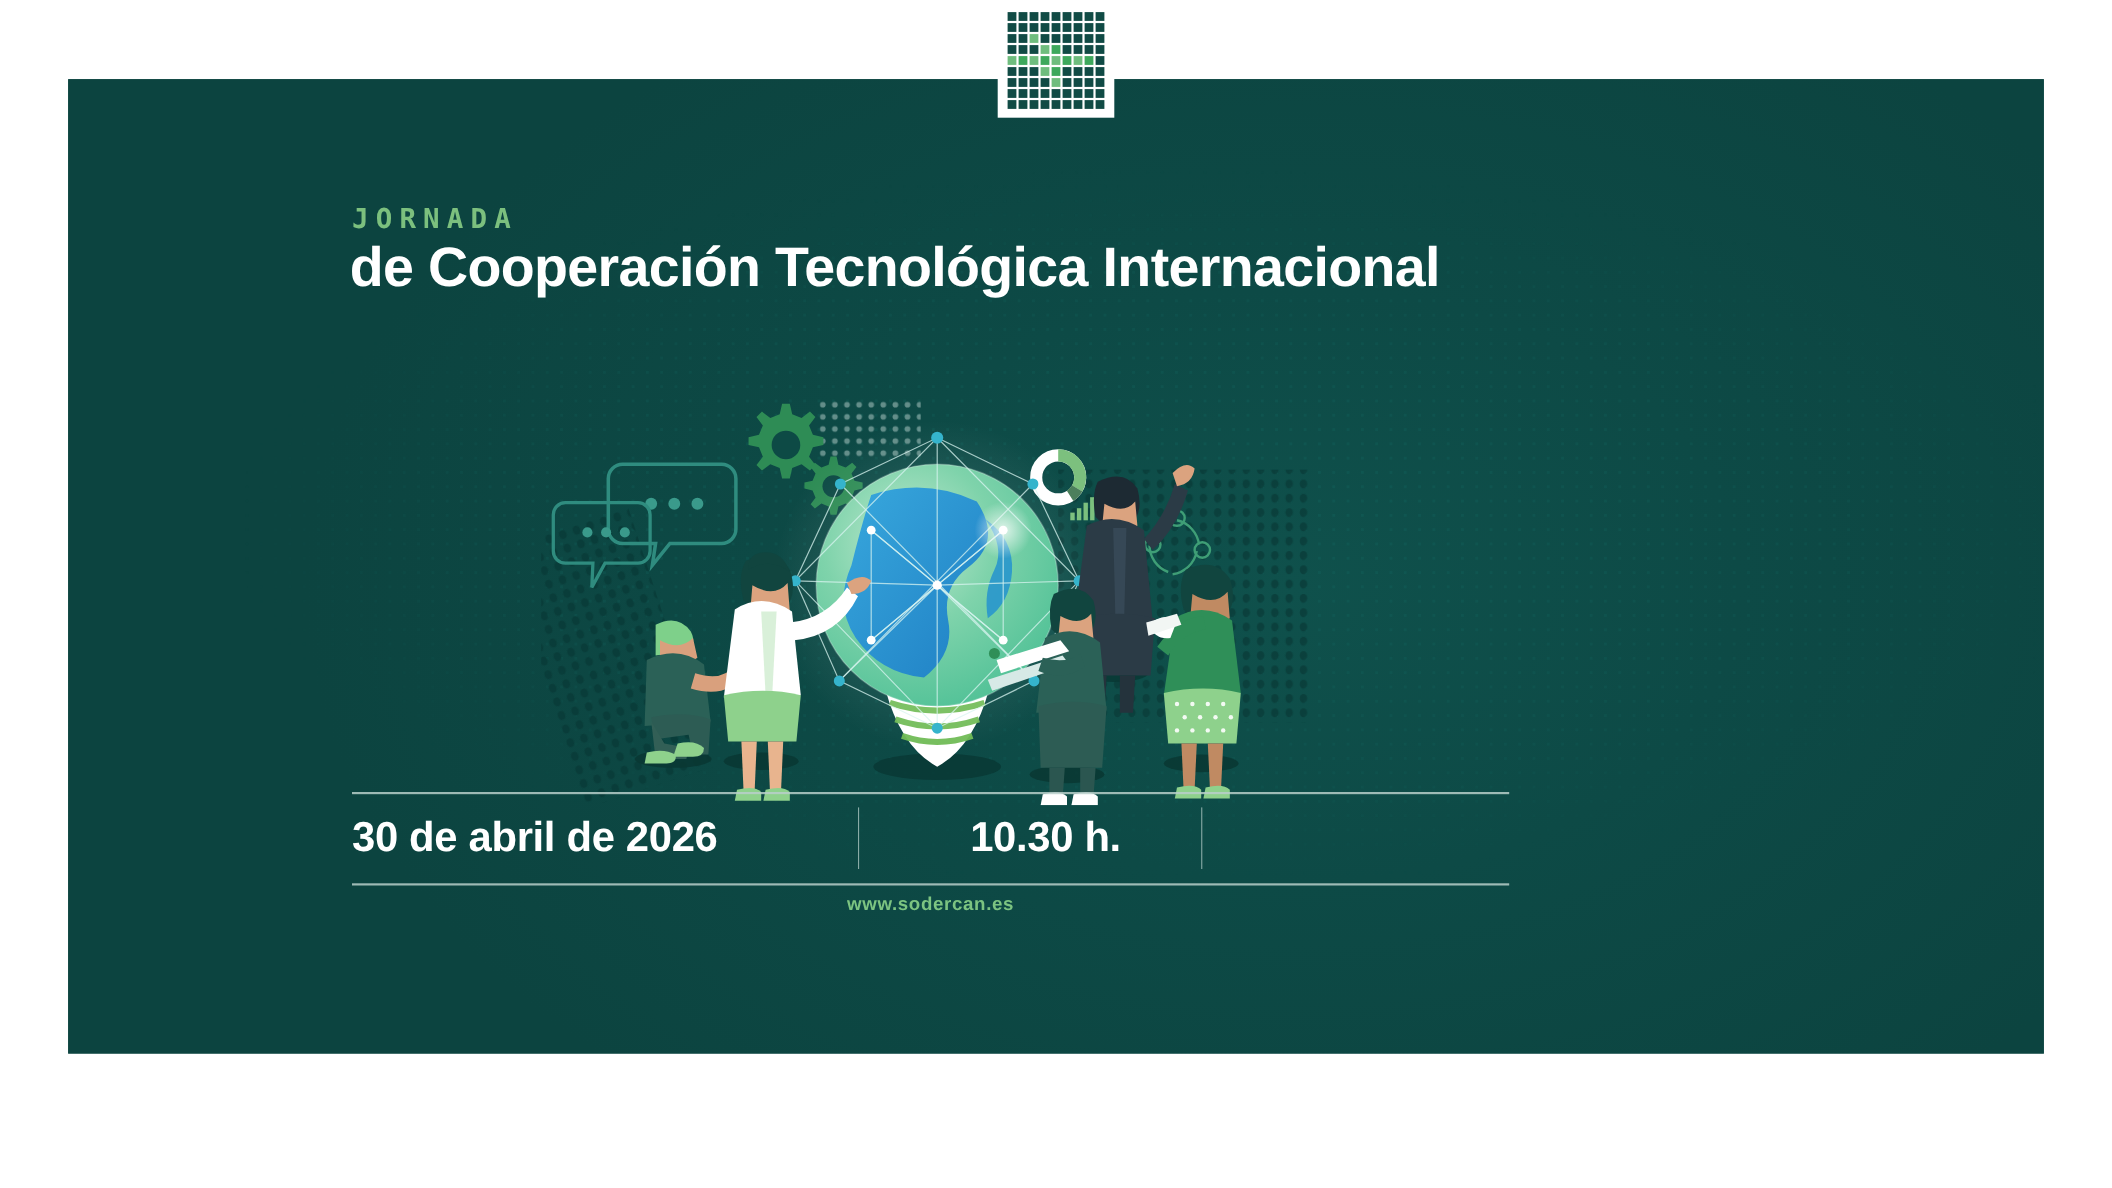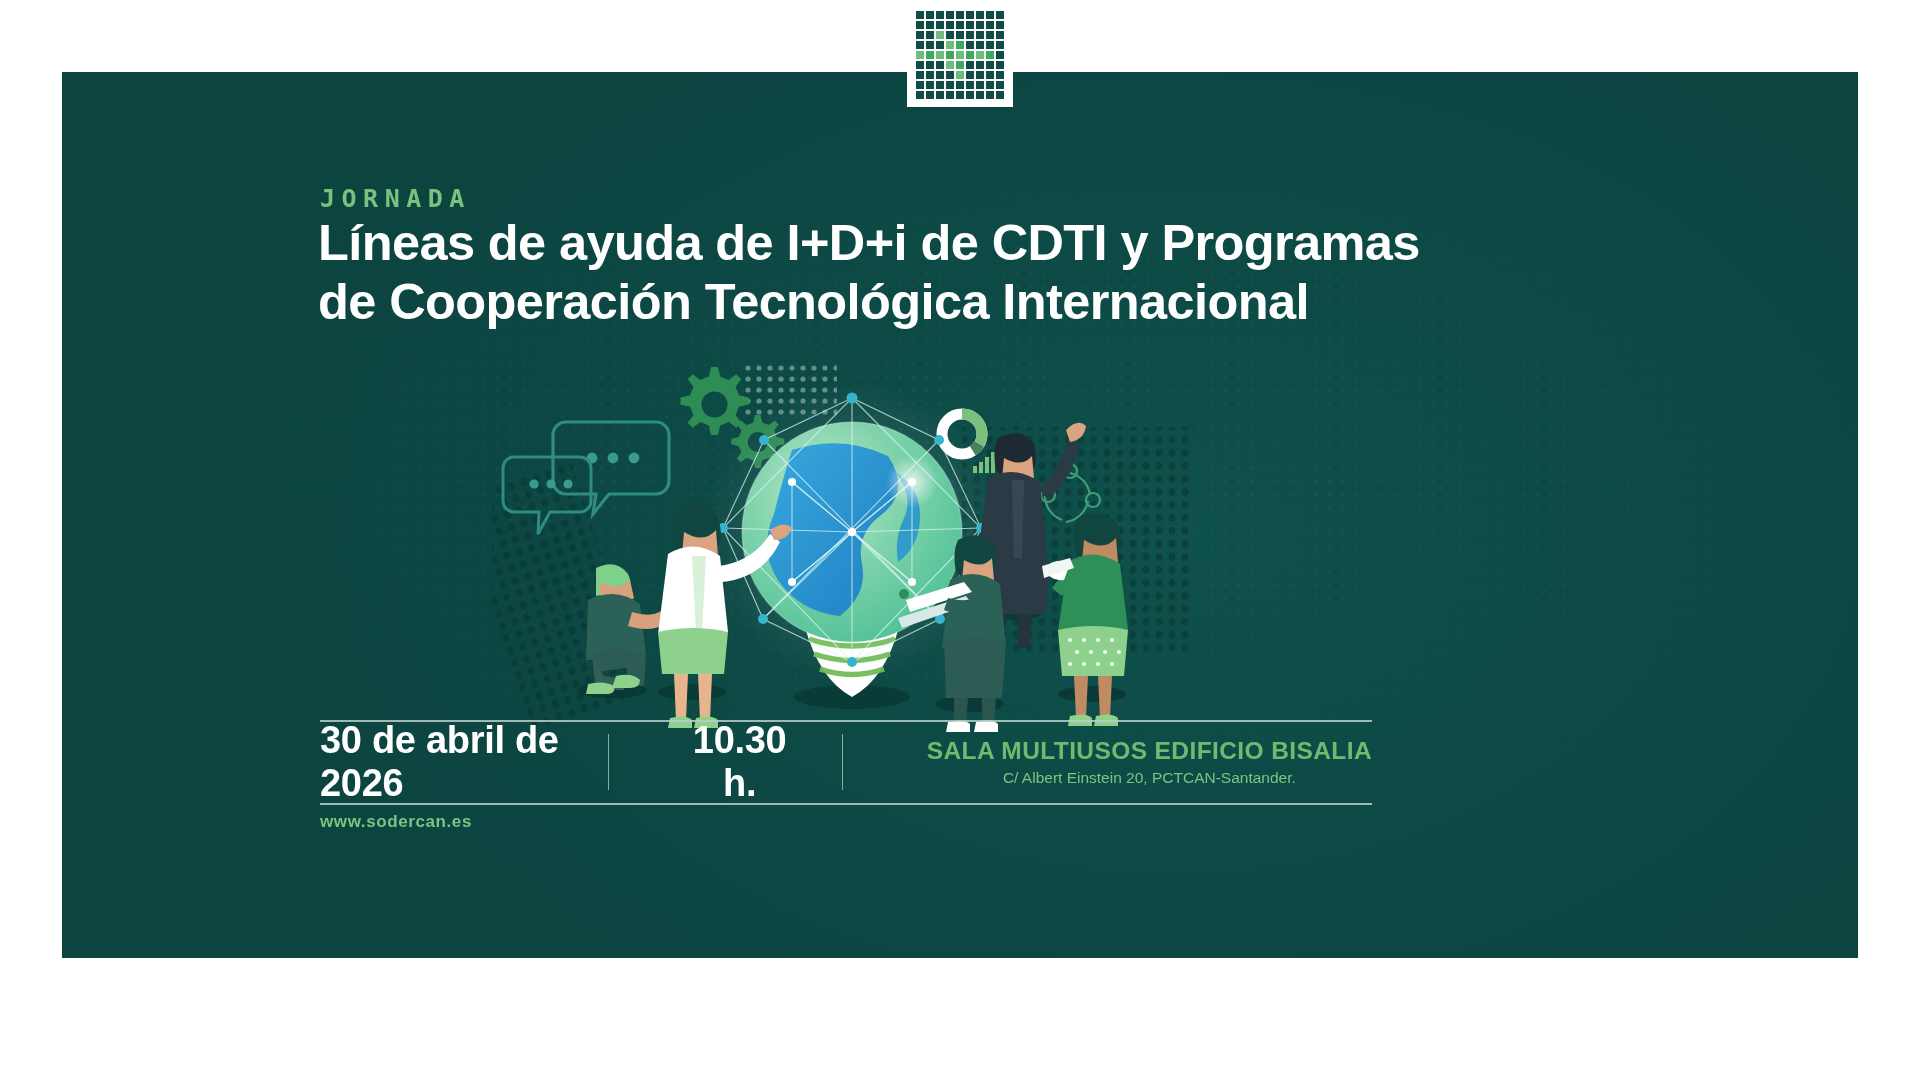--- a/index.html
+++ b/index.html
@@ -95,21 +95,21 @@
     font-size:24.5px; font-weight:700; color:#6dbb6f; letter-spacing:.4px;
     white-space:nowrap;
   }
   .venue .vaddr {
     font-size:15.5px; font-weight:400; color:#7cc481; margin-top:4px;
     white-space:nowrap;
   }
 
   .weburl {
     position:absolute; left:258px; top:740px; width:1052px;
-    font-size:17px; font-weight:700;
+    text-align:center; font-size:17px; font-weight:700;
     color:#7cc481; letter-spacing:.6px;
   }
 
   
   .footer {
     position:absolute; left:0; top:958px; width:1920px; height:122px;
     background:#ffffff;
   }
 </style>
 </head>
@@ -352,34 +352,29 @@
         </g>
         <path d="M582 344 l2 42 10 0 2 -42 z" fill="#c08a62"></path>
         <path d="M606 344 l2 42 10 0 2 -42 z" fill="#c08a62"></path>
         <path d="M578 384 q16 -4 22 2 l0 8 -24 0 z" fill="#8ed18c"></path>
         <path d="M604 384 q16 -4 22 2 l0 8 -24 0 z" fill="#8ed18c"></path>
       </g>
     </svg>
 
     <div class="kicker">JORNADA</div>
     <div class="headline">
-      <span class="l1">Líneas de ayuda de I+D+i de CDTI y Programas</span>
       <span class="l2">de Cooperación Tecnológica Internacional</span>
     </div>
 
     <div class="rule top"></div>
     <div class="infostrip">
       <div class="date">30 de abril de 2026</div>
       <div class="vsep"></div>
       <div class="time">10.30 h.</div>
       <div class="vsep"></div>
-      <div class="venue">
-        <div class="vname">SALA MULTIUSOS EDIFICIO BISALIA</div>
-        <div class="vaddr">C/ Albert Einstein 20, PCTCAN-Santander.</div>
-      </div>
     </div>
     <div class="rule bot"></div>
     <div class="weburl">www.sodercan.es</div>
   </div>
 
   <div class="topmark">
     <div class="gridmark" id="topgrid">
         <i></i>
         <i></i>
         <i></i>

